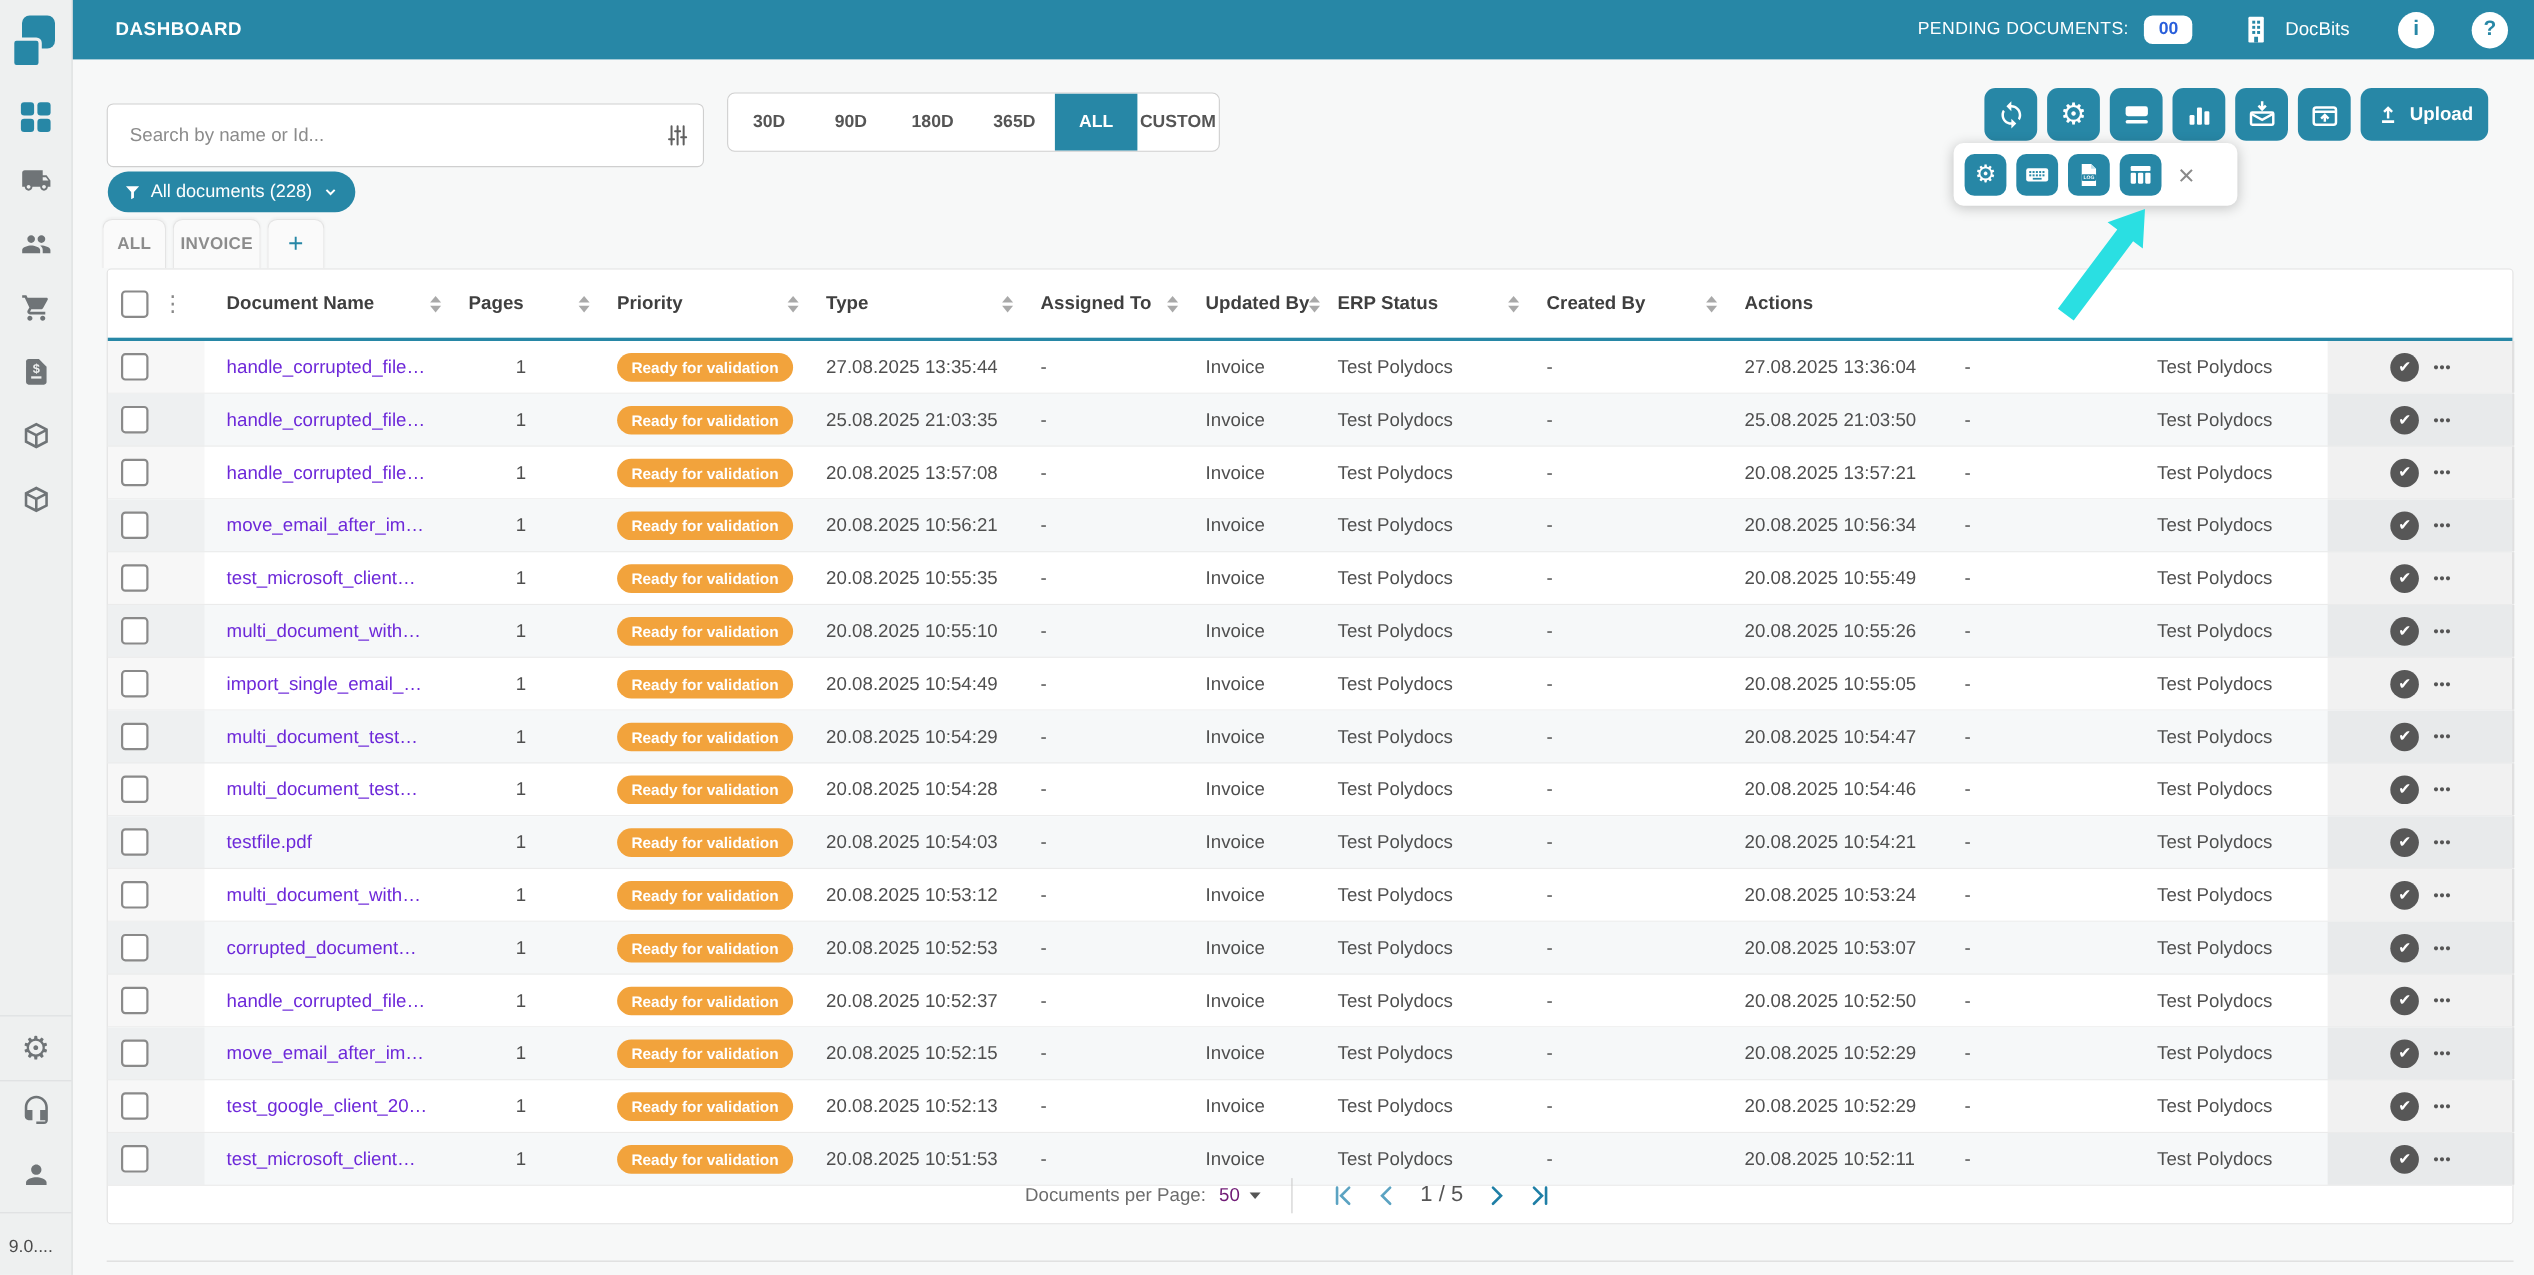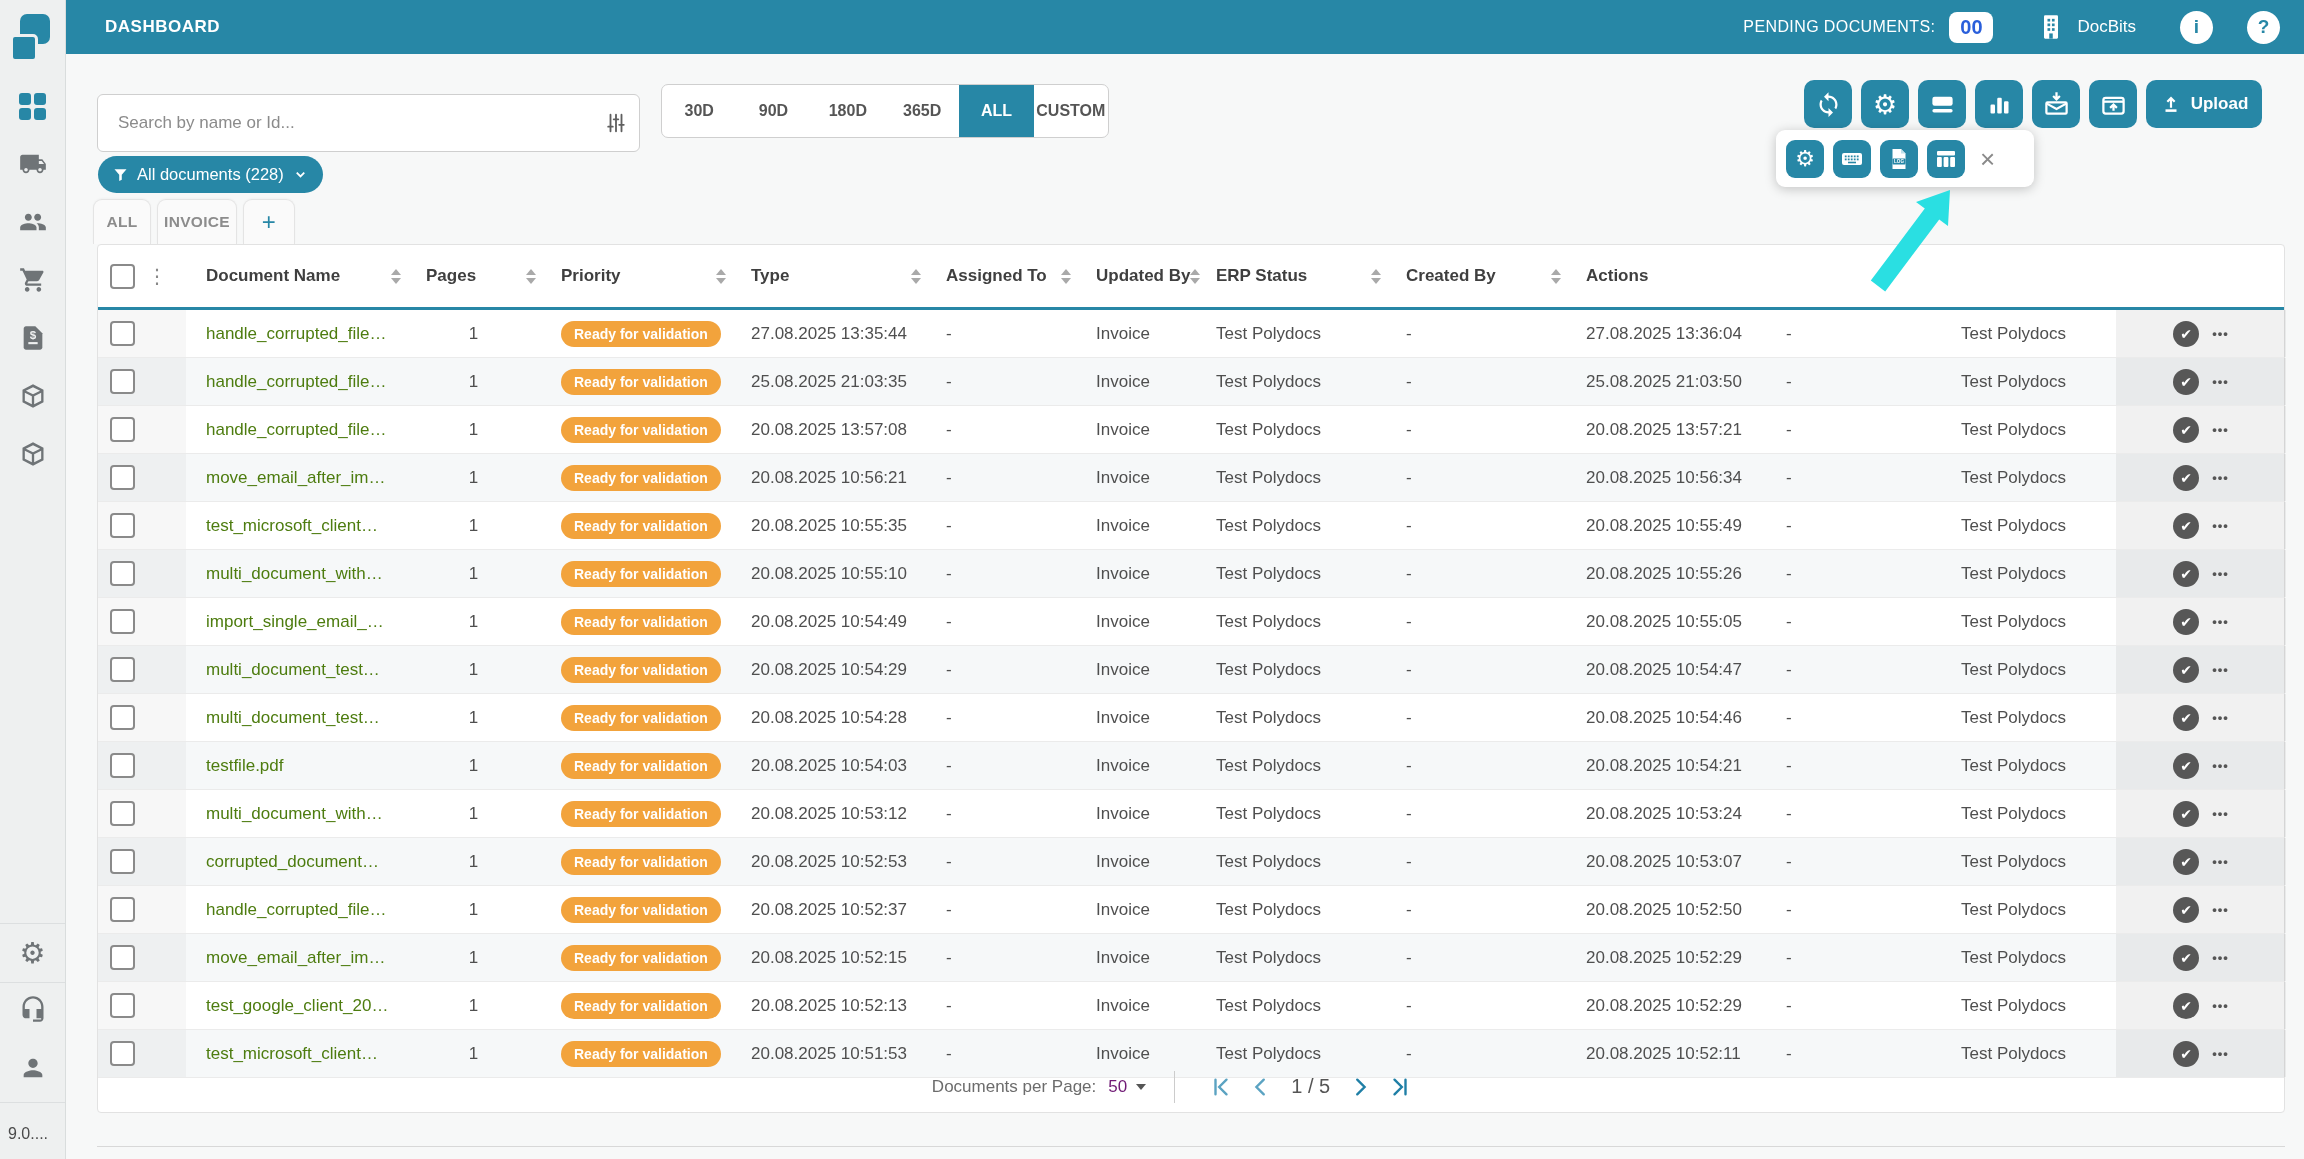--- a/index.html
+++ b/index.html
@@ -21,21 +21,21 @@
   .side-div{position:absolute;left:0;width:65px;height:1px;background:#dcdfe0;}
   #version{position:absolute;left:8px;bottom:16px;font-size:16px;color:#4a4a4a;}
 
   
   #topbar{position:absolute;left:65px;top:0;right:0;height:54px;background:#2787a6;
           display:flex;align-items:center;z-index:4;}
   #page-title{color:#fff;font-size:17px;font-weight:700;letter-spacing:.5px;margin-left:40px;}
   #topbar-right{margin-left:auto;display:flex;align-items:center;padding-right:24px;}
   #pending-label{color:#fff;font-size:16px;letter-spacing:.4px;}
   #pending-box{margin-left:14px;background:#fff;border-radius:8px;min-width:26px;padding:4px 9px;
-               color:#2a5fdb;font-size:20px;font-weight:700;text-align:center;}
+               color:#2a5fdb;font-size:16px;font-weight:700;text-align:center;}
   #org-icon{margin-left:44px;width:28px;height:28px;}
   #brand{margin-left:12px;color:#fff;font-size:17px;}
   .circ-btn{margin-left:34px;width:33px;height:33px;border-radius:50%;background:#fff;color:#2787a6;
             display:flex;align-items:center;justify-content:center;font-weight:700;font-size:19px;}
   .circ-btn.first{margin-left:44px;}
 
   
   #main{position:absolute;left:65px;top:54px;right:0;bottom:0;background:#f7f8f8;}
 
   #search-box{position:absolute;left:32px;top:40px;width:541px;height:56px;background:#fff;
@@ -100,21 +100,21 @@
   .kebab{font-size:20px;color:#888;margin-left:12px;line-height:1;}
 
   .trow{height:47px;border-bottom:1px solid #ebebeb;}
   .trow.alt{background:#f6f8f9;}
   .cell{display:flex;align-items:center;padding-left:20px;box-sizing:border-box;font-size:17px;color:#4f4f4f;
         white-space:nowrap;overflow:hidden;}
   .cell.c-select{padding-left:12px;background:rgba(0,0,0,.032);}
   .cell.c-pages{justify-content:center;padding-left:0;}
   .cell.c-actions{background:rgba(0,0,0,.055);justify-content:center;gap:13px;padding-left:0;}
   .cbx{width:25px;height:25px;border:2px solid #8a8a8a;border-radius:4px;background:#fff;box-sizing:border-box;}
-  .doclink{color:#4d7c0f;}
+  .doclink{color:#6d28d9;}
   .badge{background:#f2a33c;color:#fff;font-size:14px;font-weight:600;padding:5px 13px;border-radius:14px;}
   .seal{width:26px;height:26px;border-radius:50%;background:#575757;color:#fff;font-size:14px;
         display:flex;align-items:center;justify-content:center;}
   .dots{color:#555;font-size:13px;font-weight:700;letter-spacing:1px;}
 
   
   #pagination{position:absolute;left:0;bottom:0;width:100%;height:51px;display:flex;align-items:center;
               justify-content:center;padding-right:30px;box-sizing:border-box;}
   #pp-label{font-size:17px;color:#6c6c6c;}
   #pp-value{font-size:17px;color:#701a75;margin-left:12px;font-weight:500;}

